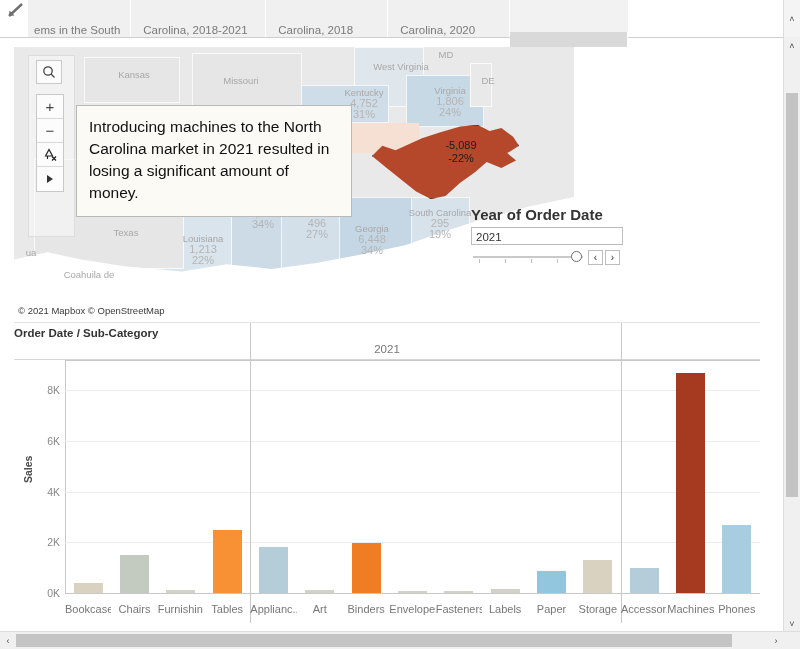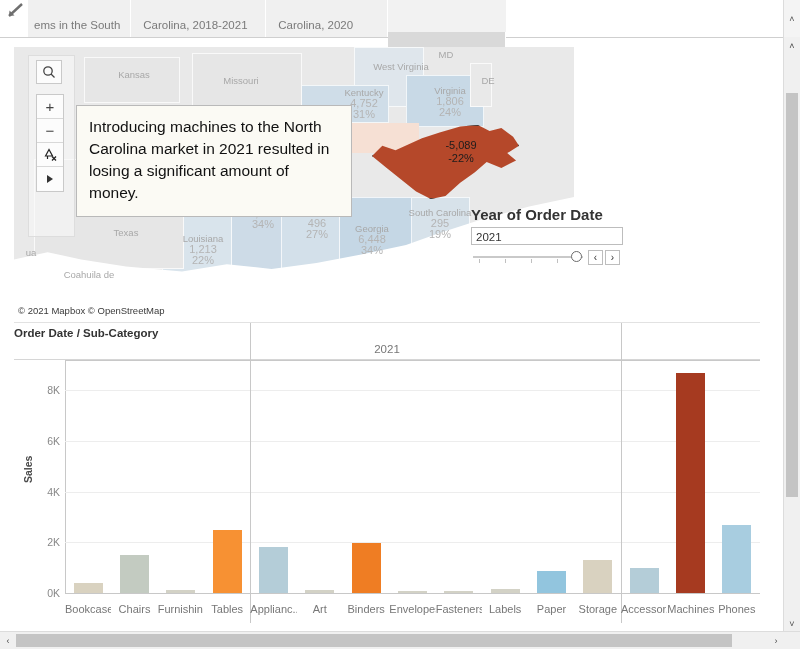--- a/index.html
+++ b/index.html
@@ -17,21 +17,21 @@
     position:absolute;left:0;top:0;width:800px;height:37px;
     background:#f2f2f2;border-bottom:1px solid #cfcfcf;
     display:flex;align-items:stretch;
   }
   .tab-cursor{
     width:28px;position:relative;flex:0 0 28px;background:#fff;
   }
   .tab-cursor svg{position:absolute;left:6px;top:2px;}
   .tab{
     position:relative;
-    display:flex;align-items:center;
+    display:flex;align-items:flex-end;
     padding:12px 10px 0 12px;
     font-size:11.5px;color:#7a7a7a;
     background:#f0f0f0;
     border-right:1px solid #ffffff;
     white-space:nowrap;
     box-sizing:border-box;
     height:37px;
     line-height:14px;
   }
   .tab.first{padding-left:6px;}
@@ -245,20 +245,23 @@
       <svg width="20" height="18" viewBox="0 0 20 18">
         <path d="M16 2 L3 14" stroke="#6f6f6f" stroke-width="2.4" fill="none"></path>
         <path d="M3 14 L3.5 8.5 L8.5 13.5 Z" fill="#6f6f6f"></path>
       </svg>
     </div>
     <div class="tab first">
       <span>ems in the South</span>
     </div>
     <div class="tab" style="min-width:135px;">
       <span>Carolina, 2018-2021</span>
+    </div>
+    <div class="tab" style="min-width:122px;">
+      <span>Carolina, 2018</span>
     </div>
     <div class="tab" style="min-width:122px;">
       <span>Carolina, 2020</span>
     </div>
     <div class="tab active" style="min-width:118px;margin-top:32px;">
       <span>Carolina, 2021</span>
     </div>
     <div class="tab tab-end"></div>
     <div class="tab-scroll">
       <span>˄</span>

